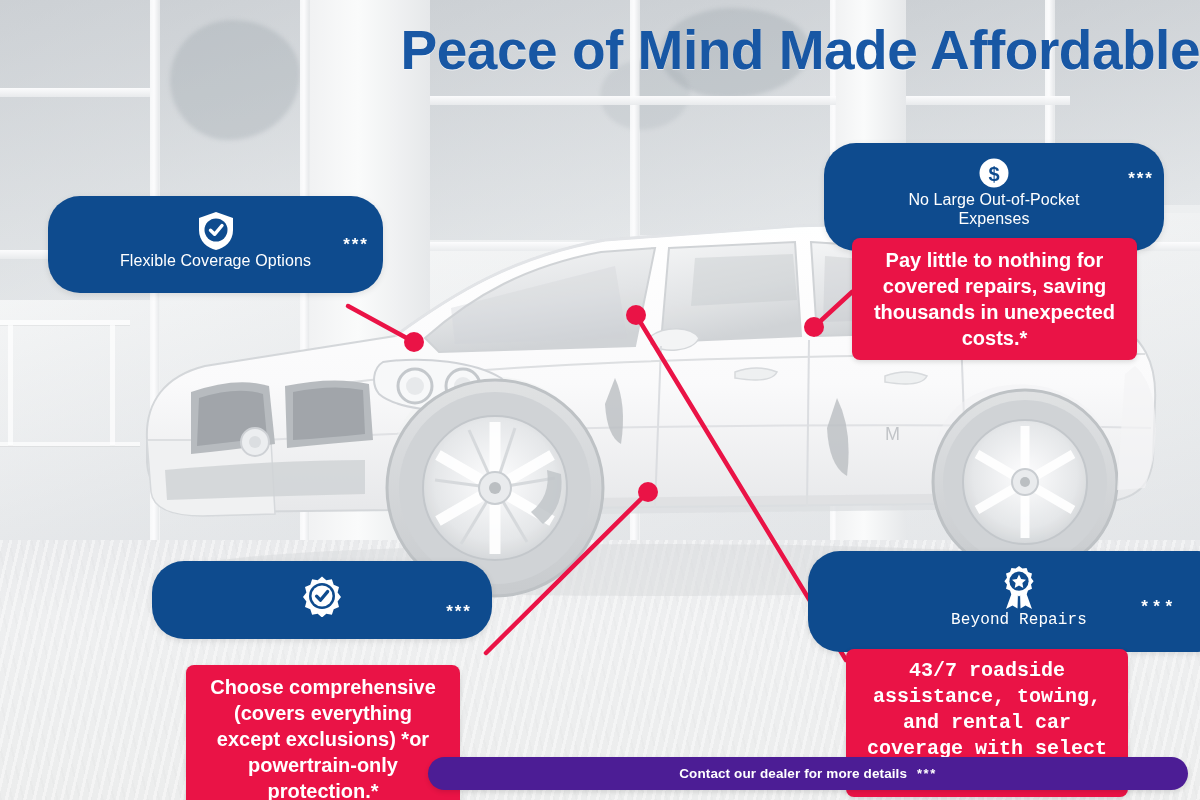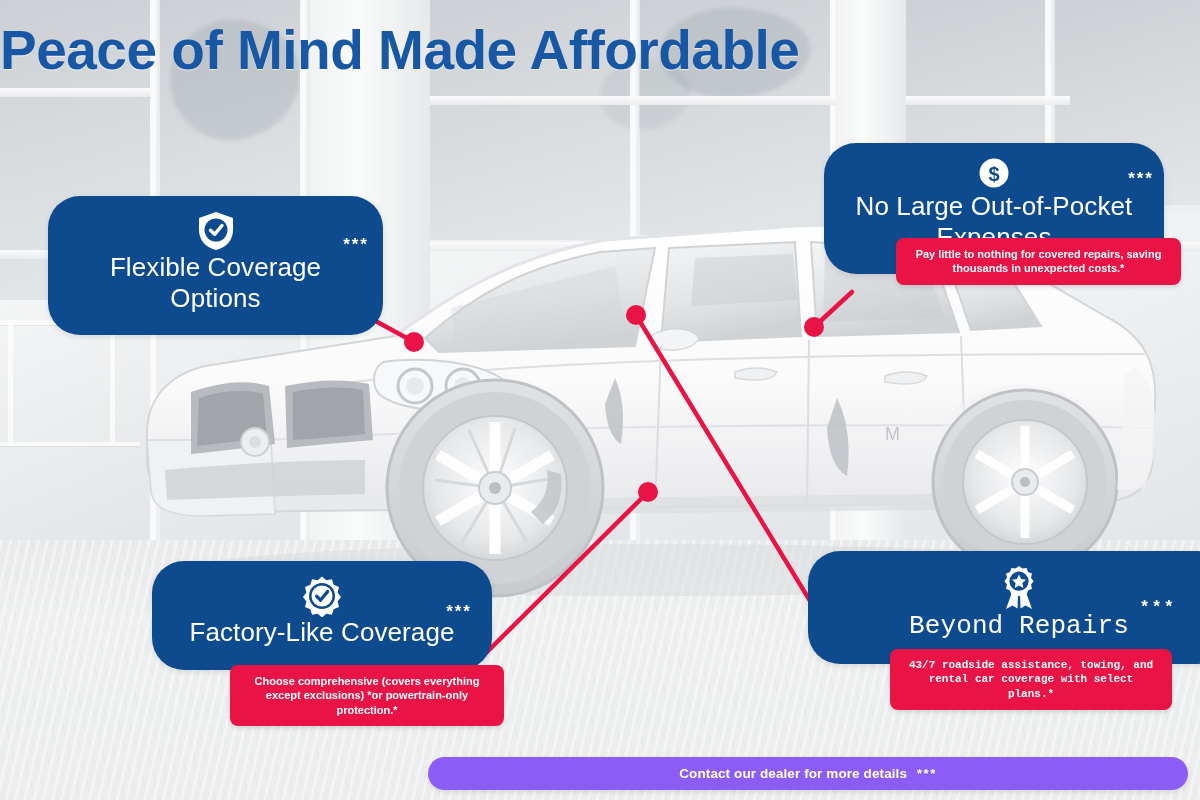--- a/index.html
+++ b/index.html
@@ -71,21 +71,21 @@
     box-shadow: 0 1px 0 rgba(0,0,0,.05);
   }
 
   
   #car { position: absolute; left: 95px; top: 140px; width: 1080px; height: 470px; }
   #car svg { width: 100%; height: 100%; display: block; }
 
   
   #headline {
     position: absolute; left: 0; top: 18px; width: 1200px;
-    text-align: left;
+    text-align: right;
     font-size: 55px;
     font-weight: 800;
     letter-spacing: -0.5px;
     color: #1857a4;
     text-shadow: 0 1px 0 rgba(255,255,255,.65);
     white-space: nowrap;
   }
 
   
   #connectors { position: absolute; inset: 0; }
@@ -103,47 +103,46 @@
     text-align: center;
     box-shadow: 0 2px 6px rgba(0,0,0,.10);
   }
   .title-box .icon-wrap {
     display: block;
     height: 40px;
     margin-bottom: 2px;
   }
   .title-box .icon-wrap svg { display: inline-block; vertical-align: top; }
   .title-text {
-    font-size: 26px;
+    font-size: 16px;
     font-weight: 400;
     line-height: 1.18;
     letter-spacing: .1px;
     white-space: pre-line;
   }
   .asterisks {
     position: absolute;
     color: #ffffff;
     font-size: 17px;
     font-weight: 800;
     letter-spacing: 2px;
     line-height: 1;
   }
 
   .sub-box {
     position: absolute;
     background: #ea1346;
     color: #ffffff;
     border-radius: 8px;
     padding: 9px 14px;
-    font-size: 11px;
+    font-size: 20px;
     font-weight: 700;
     line-height: 1.3;
     text-align: center;
     box-shadow: 0 2px 5px rgba(0,0,0,.13);
-    margin-left: 44px;
   }
 
   
   #c-flexible { left: 48px; top: 196px; width: 335px; }
   #c-flexible .asterisks { right: 14px; top: 40px; }
   #c-flexible .sub-box { left: 40px; top: 94px; width: 262px; }
 
   #c-nopocket { left: 824px; top: 143px; width: 340px; }
   #c-nopocket .asterisks { right: 10px; top: 27px; }
   #c-nopocket .sub-box { left: 28px; top: 95px; width: 285px; }
@@ -153,21 +152,21 @@
   #c-factory .sub-box { left: 34px; top: 104px; width: 274px; }
 
   #c-beyond { left: 808px; top: 551px; width: 422px; font-family: Liberation Mono, monospace; }
   #c-beyond .asterisks { right: 54px; top: 48px; }
   #c-beyond .sub-box { left: 38px; top: 98px; width: 282px; }
 
   
   #footer {
     position: absolute; left: 428px; top: 757px;
     width: 760px; height: 33px;
-    background: #8b5cf6;
+    background: #4c1d95;
     border-radius: 17px;
     color: #ffffff;
     display: flex; align-items: center; justify-content: center;
     gap: 10px;
     font-size: 13.5px;
     font-weight: 800;
     letter-spacing: .1px;
     white-space: nowrap;
     box-shadow: 0 2px 5px rgba(0,0,0,.12);
   }
@@ -421,21 +420,20 @@
         <svg width="42" height="42" viewBox="0 0 42 42">
           <path d="M21 1.5 L25.3 5.2 L30.9 4.3 L32.7 9.7 L38 11.9 L36.6 17.4 L40 22 L36.6 26.6
                    L38 32.1 L32.7 34.3 L30.9 39.7 L25.3 38.8 L21 42.5 L16.7 38.8 L11.1 39.7
                    L9.3 34.3 L4 32.1 L5.4 26.6 L2 22 L5.4 17.4 L4 11.9 L9.3 9.7 L11.1 4.3
                    L16.7 5.2 Z" fill="#ffffff"></path>
           <circle cx="21" cy="21" r="13" fill="#0e4b8e"></circle>
           <circle cx="21" cy="21" r="10.5" fill="#ffffff"></circle>
           <path d="M15.6 21.2 L19.4 25.2 L26.6 16.6" fill="none" stroke="#0e4b8e" stroke-width="3.3" stroke-linecap="round" stroke-linejoin="round"></path>
         </svg>
       </span>
-      <div class="title-text">Factory-Like Coverage</div>
       <span class="asterisks">***</span>
     </div>
     <div class="sub-box">Choose comprehensive (covers everything except exclusions) *or powertrain-only protection.*</div>
   </div>
 
   <div class="callout" id="c-beyond">
     <div class="title-box">
       <span class="icon-wrap" style="height:44px;">
         <svg width="40" height="46" viewBox="0 0 40 46">
 

